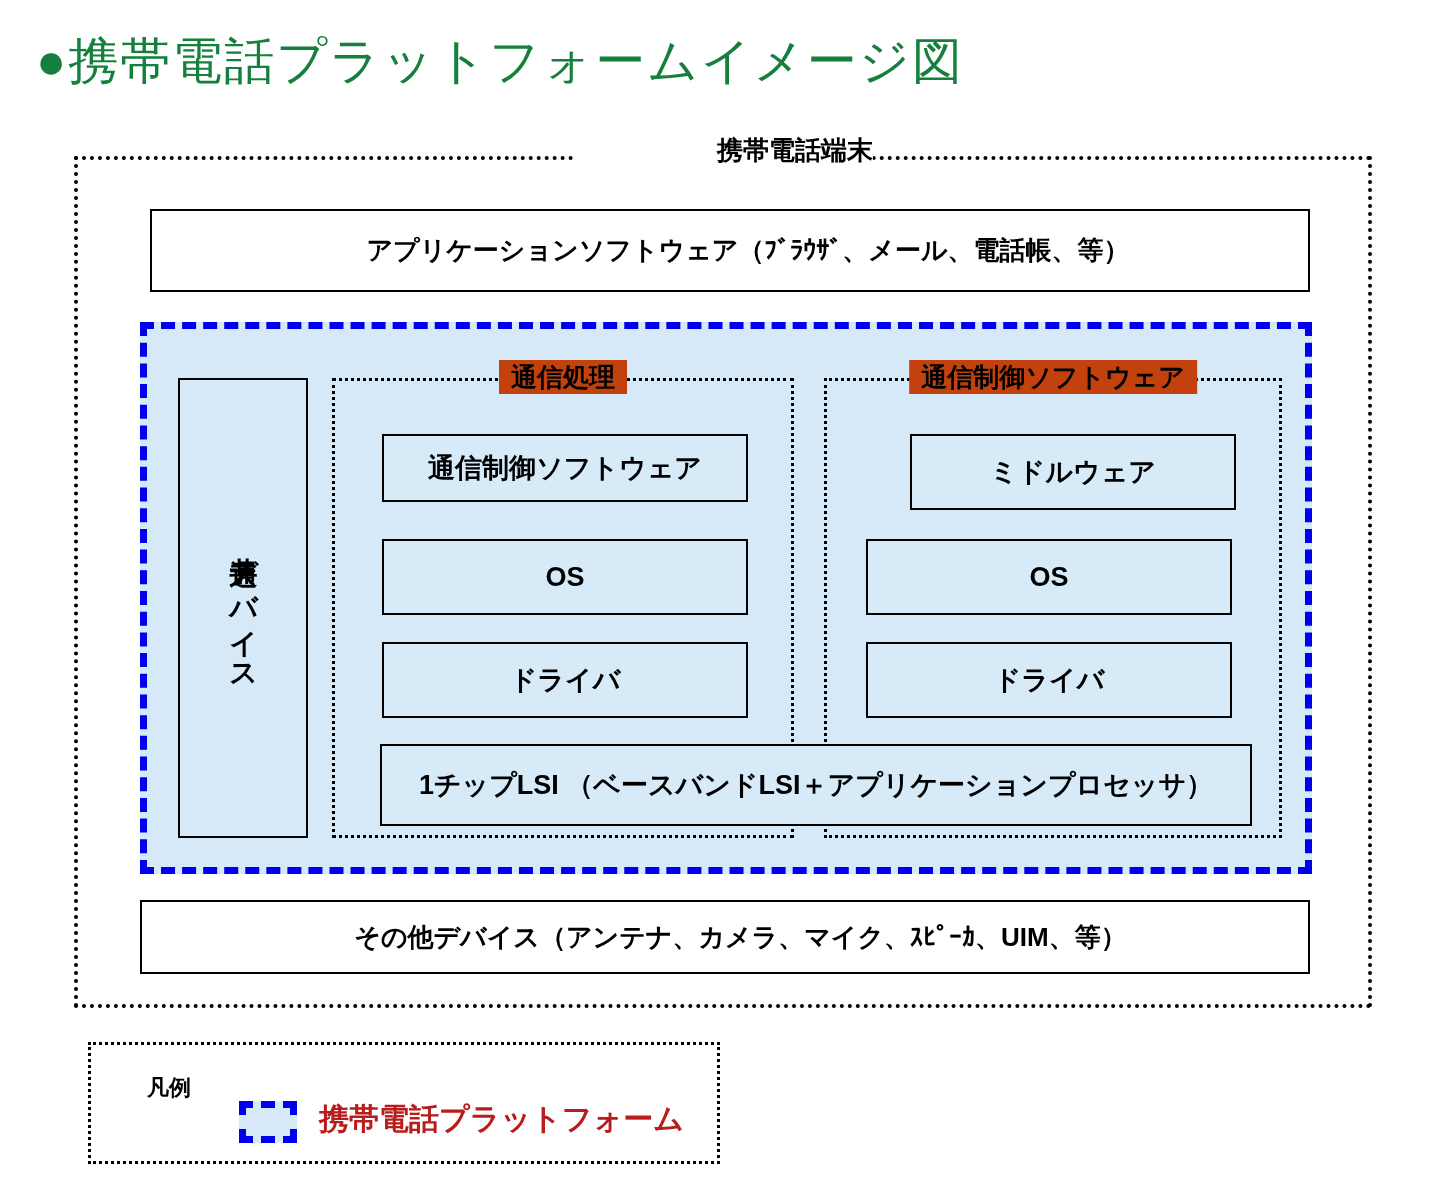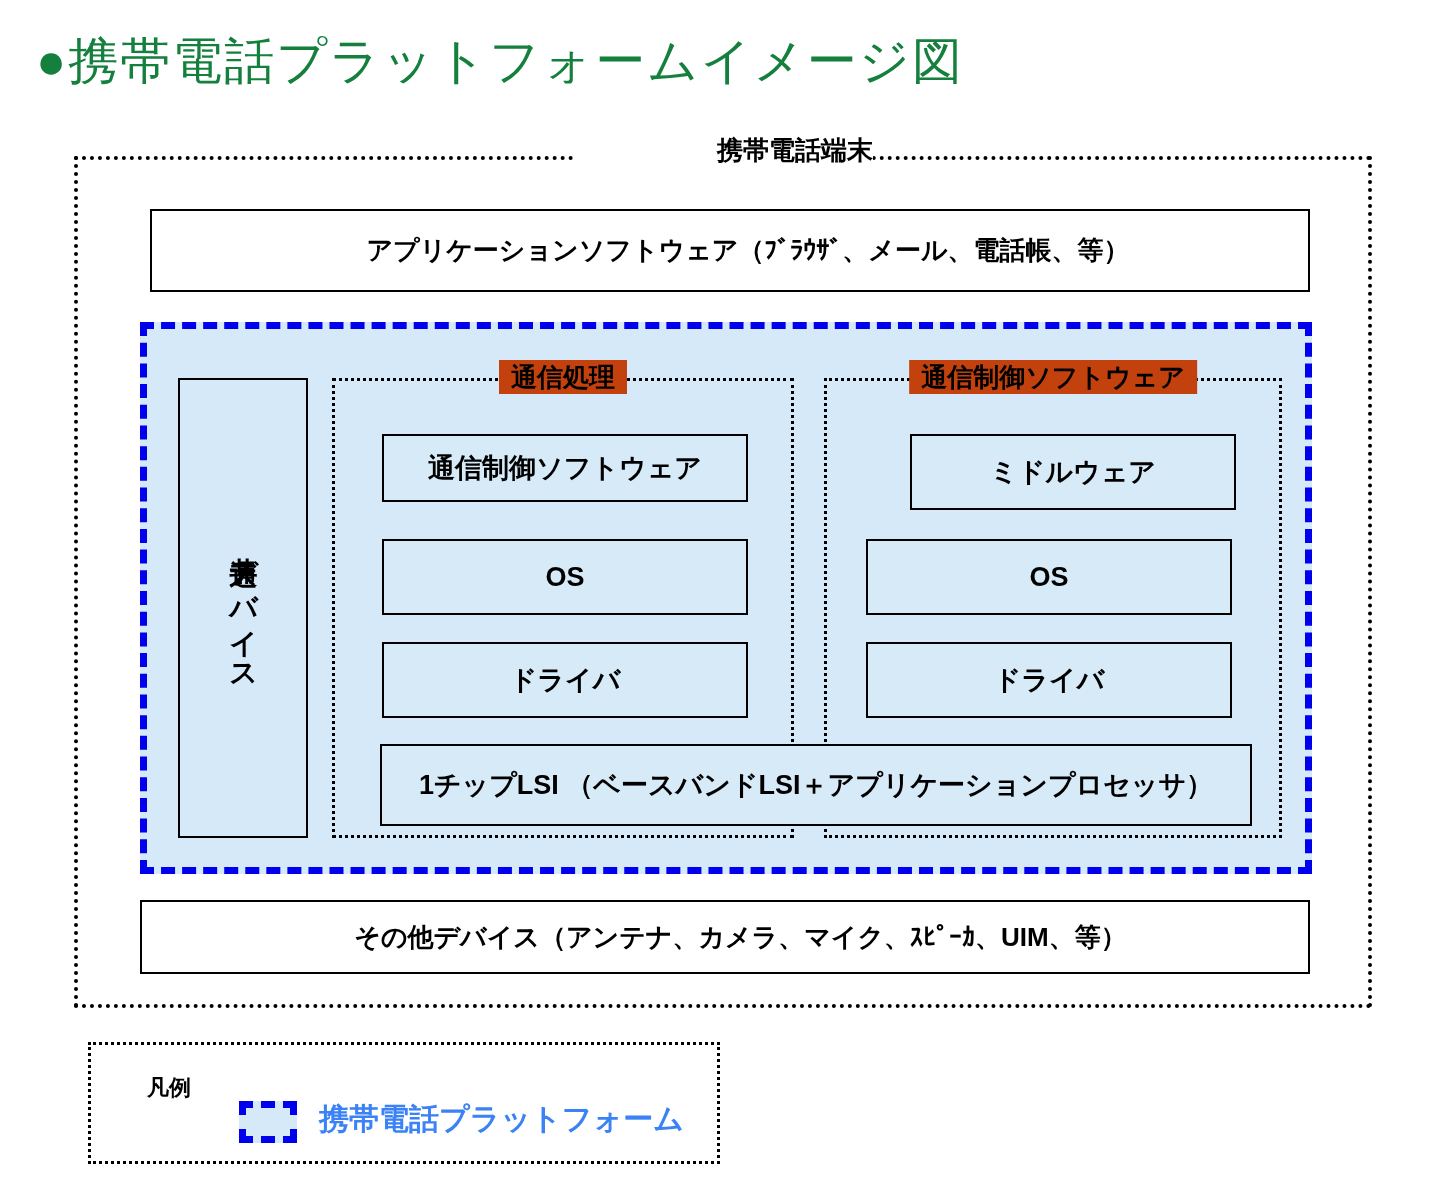--- a/index.html
+++ b/index.html
@@ -210,21 +210,21 @@
     border: 7px dashed #0000ee;
     background: #d6e9f8;
     box-sizing: border-box;
   }
   .legend-text {
     position: absolute;
     left: 228px;
     top: 54px;
     font-size: 30px;
     font-weight: bold;
-    color: #3b82f6;
+    color: #b91c1c;
     white-space: nowrap;
   }
 </style>
 </head>
 <body>
 
 <div class="page-title">●携帯電話プラットフォームイメージ図</div>
 
 <div class="handset-box">
   <div class="handset-label">携帯電話端末</div>

